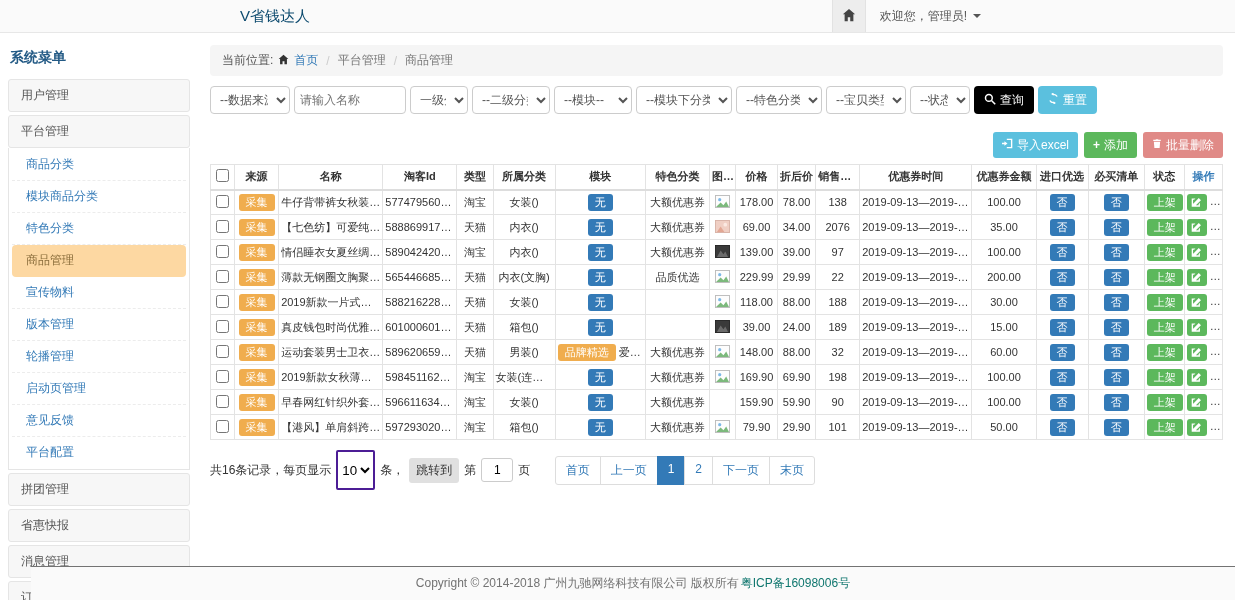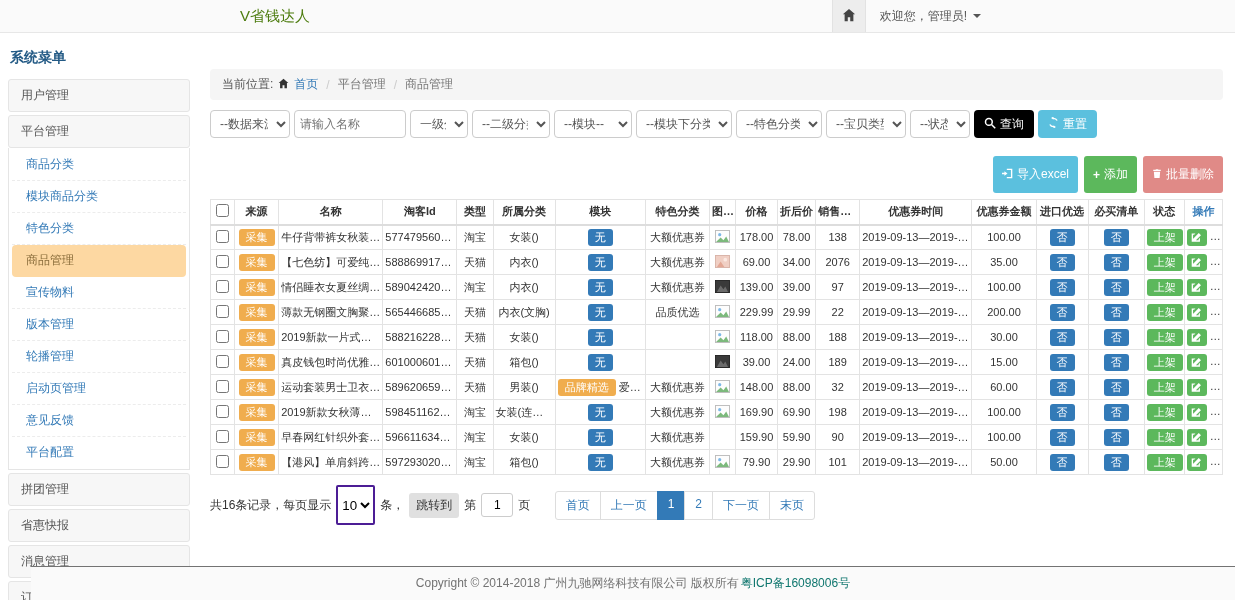--- a/index.html
+++ b/index.html
@@ -4,51 +4,51 @@
 <style>
   * { box-sizing: border-box; }
   html,body { margin:0; padding:0; }
   body {
     width:1235px; height:600px; overflow:hidden; position:relative;
     font-family:"Liberation Sans","DejaVu Sans",sans-serif;
     font-size:12px; color:#333; background:#fff;
   }
   
   .topbar { height:33px; background:#fafafa; border-bottom:1px solid #e7e7e7; display:flex; align-items:stretch; }
-  .brand { margin-left:240px; color:#4d7c0f; font-size:15px; display:flex; align-items:center; }
+  .brand { margin-left:240px; color:#0c4a6e; font-size:15px; display:flex; align-items:center; }
   .topbar-right { margin-left:auto; margin-right:240px; display:flex; align-items:stretch; }
   .home-btn { width:34px; background:#ededed; border-left:1px solid #e2e2e2; border-right:1px solid #e2e2e2;
               display:flex; align-items:center; justify-content:center; cursor:pointer; }
   .welcome { display:flex; align-items:center; gap:6px; padding:0 14px; color:#555; cursor:pointer; }
   .caret { width:0; height:0; border-left:4px solid transparent; border-right:4px solid transparent; border-top:4px solid #555; }
   
   .layout { display:flex; }
   .sidebar { width:182px; flex-shrink:0; margin:12px 0 0 8px; }
   .sidebar-title { color:#235a85; font-size:14px; font-weight:bold; margin:4px 0 12px 2px; }
   .side-top { background:#f7f7f7; border:1px solid #e5e5e5; border-radius:3px; padding:7px 12px; color:#555; margin-top:3px; cursor:pointer; }
   .side-panel { border:1px solid #e5e5e5; border-top:none; background:#fff; padding:1px 3px; }
   .side-sub { padding:7px 14px; color:#337ab7; border-bottom:1px dashed #ececec; cursor:pointer; }
   .side-sub:last-child { border-bottom:none; }
   .side-sub.active { background:#fdd8a2; border-radius:4px; color:#8a6d3b; border-bottom-color:transparent; }
   
   .main { flex:1; min-width:0; margin:12px 12px 0 20px; }
-  .breadcrumb { background:#f5f5f5; border-radius:4px; padding:7px 12px; color:#777; display:flex; align-items:center; gap:5px;margin-top:24px; }
+  .breadcrumb { background:#f5f5f5; border-radius:4px; padding:7px 12px; color:#777; display:flex; align-items:center; gap:5px; }
   .breadcrumb .prefix { color:#555; }
   .breadcrumb .bc-link { color:#337ab7; cursor:pointer; }
   .breadcrumb .sep { color:#ccc; margin:0 3px; }
   
   .filters { margin-top:10px; display:flex; align-items:center; gap:4px; }
   .ctrl { height:28px; border:1px solid #ccc; border-radius:4px; background:#fff; color:#555; font-size:12px; padding:0 5px; }
   .btn { height:28px; border:none; border-radius:4px; color:#fff; padding:0 10px; display:inline-flex; align-items:center; gap:4px; font-size:12px; cursor:pointer; }
   .btn-primary { background:#000000; }
   .btn-info { background:#5bc0de; }
   .btn-success { background:#5cb85c; }
   .btn-danger-light { background:#e08a87; }
   .toolbar { margin-top:18px; display:flex; justify-content:flex-end; gap:6px; }
-  .btn-sm { height:37px; padding:0 9px; border-radius:3px; }
+  .btn-sm { height:26px; padding:0 9px; border-radius:3px; }
   
   table { width:100%; border-collapse:collapse; table-layout:fixed; margin-top:6px; }
   th,td { border:1px solid #e3e3e3; padding:3px 2px; text-align:center; font-size:11px;
           white-space:nowrap; overflow:hidden; text-overflow:ellipsis; height:25px; vertical-align:middle; }
   thead th { font-weight:bold; border-bottom:2px solid #ddd; color:#333; }
   thead th.op-col { color:#337ab7; }
   .badge { display:inline-block; border-radius:3px; color:#fff; padding:3px 7px; font-size:11px; line-height:1; }
   .badge-orange { background:#f0ad4e; }
   .badge-blue { background:#337ab7; cursor:pointer; }
   .badge-green { background:#5cb85c; cursor:pointer; }

